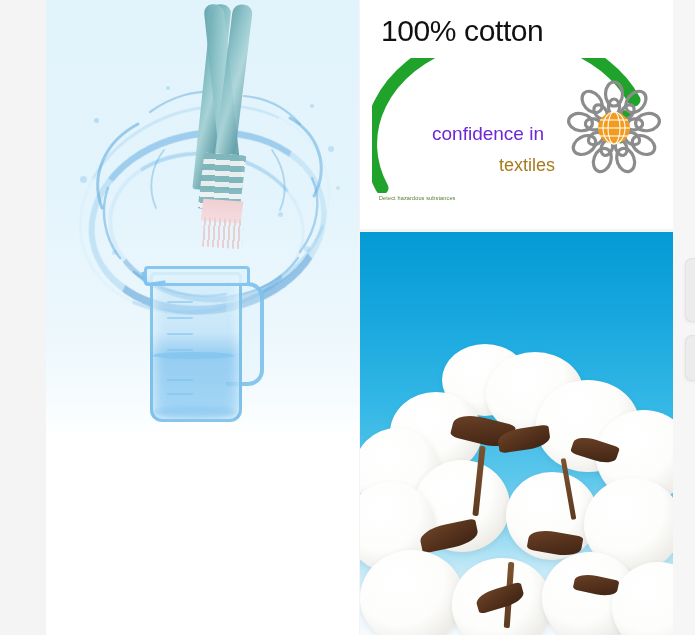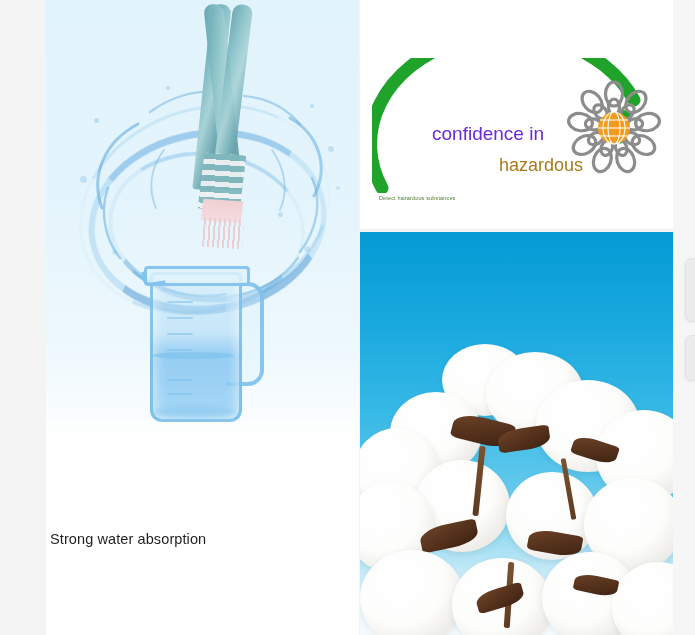--- a/index.html
+++ b/index.html
@@ -411,39 +411,37 @@
           <div class="pitcher-mark" style="top:104px;"></div>
           <div class="pitcher-mark" style="top:118px;"></div>
         </div>
         <div id="pitcher-water-line"></div>
         <div id="pitcher-rim"></div>
         <div id="pitcher-spout"></div>
         <div id="pitcher-base-shadow"></div>
       </div>
     </div>
 
-    <div id="left-caption-area">
-      <div id="left-caption">Strong water absorption</div>
-    </div>
   </div>
 
   <div id="right-column">
 
     <div id="cert-panel">
 
+      <div id="cert-title">100% cotton</div>
 
       <div id="cert-arc-wrap">
         <svg width="290" height="135" viewBox="0 0 290 135" style="position:absolute;left:0;top:0;">
           <path d="M10 130 A 130 104 0 0 1 262 42" fill="none" stroke="#1fa32a" stroke-width="13" stroke-linecap="round"></path>
         </svg>
       </div>
       <div id="cert-arc-gap"></div>
 
       <div id="cert-text-confidence">confidence in</div>
-      <div id="cert-text-textiles">hazardous</div>
+      <div id="cert-text-textiles">textiles</div>
       <div id="cert-text-detect">Detect hazardous substances</div>
 
       <div id="cert-flower">
         <svg width="102" height="102" viewBox="0 0 102 102">
           <g stroke="#8c8c8c" stroke-width="3.2" fill="none">
             <g transform="translate(51,51)">
               <g>
                   <ellipse cx="0" cy="-34" rx="8.5" ry="12" transform="rotate(0)"></ellipse>
                   <ellipse cx="0" cy="-21" rx="5.5" ry="8"></ellipse>
                 </g>

